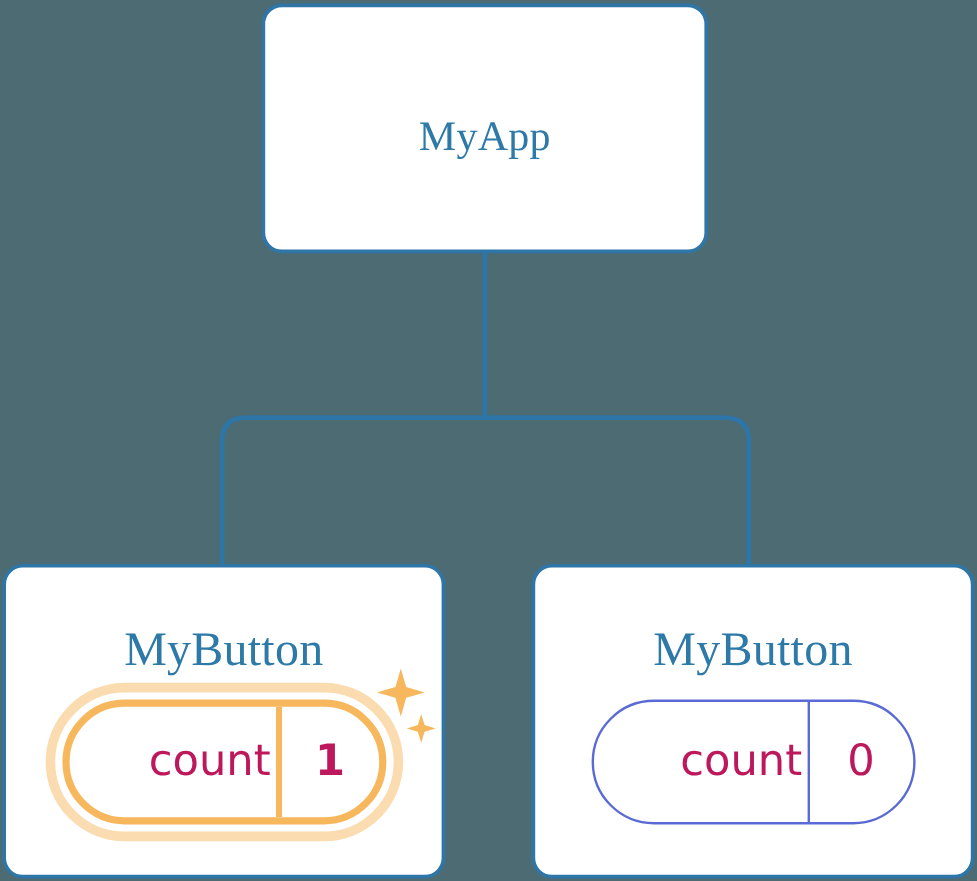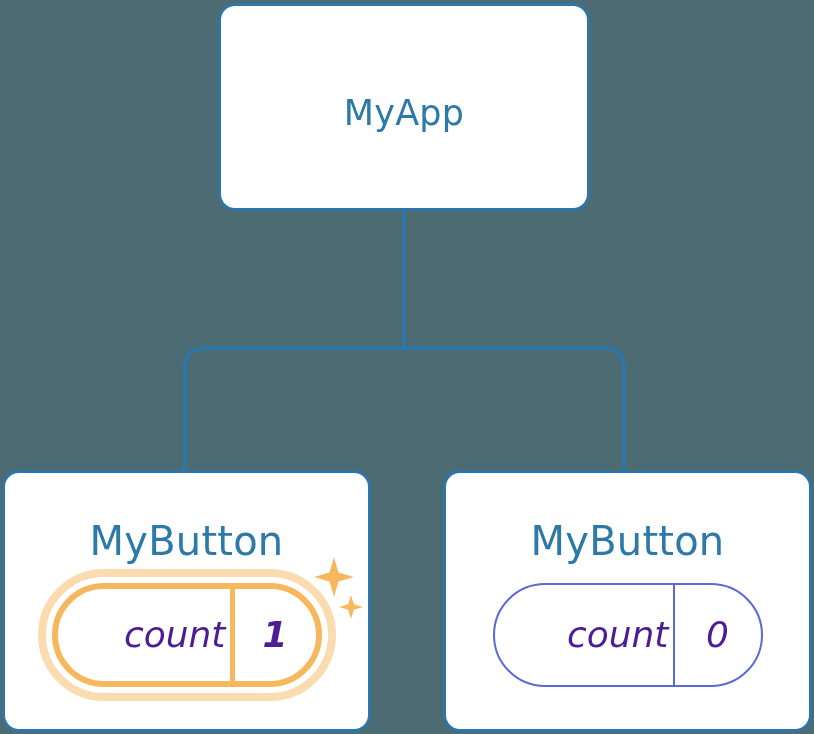--- a/index.html
+++ b/index.html
@@ -45,20 +45,21 @@
   }
 
   .node-title {
     text-align: center;
     color: #2d79a8;
     font-size: 35px;
     font-weight: 400;
     letter-spacing: 0.2px;
     line-height: 1;
     white-space: nowrap;
+    font-family: Liberation Serif, serif;
   }
 
   
   #node-root {
     left: 218px;
     top: 3px;
     width: 372px;
     height: 208px;
   }
   #node-root .node-title {
@@ -103,24 +104,23 @@
     background: #ffffff;
     display: flex;
     align-items: stretch;
     overflow: hidden;
   }
 
   .pill-key, .pill-val {
     display: flex;
     align-items: center;
     justify-content: center;
-    color: #4c1d95;
+    color: #be185d;
     font-size: 36px;
     line-height: 1;
-    font-style: italic;
   }
   .pill-key {
     flex: 0 0 178px;
     padding-right: 4px;
     box-sizing: border-box;
     justify-content: flex-end;
   }
   .pill-val {
     flex: 1 1 auto;
     border-left: 2px solid #5a6ad4;

